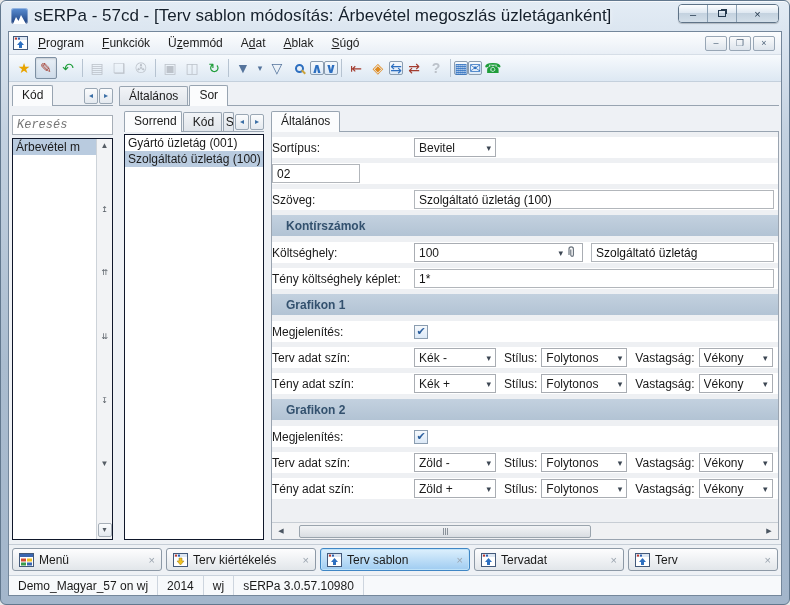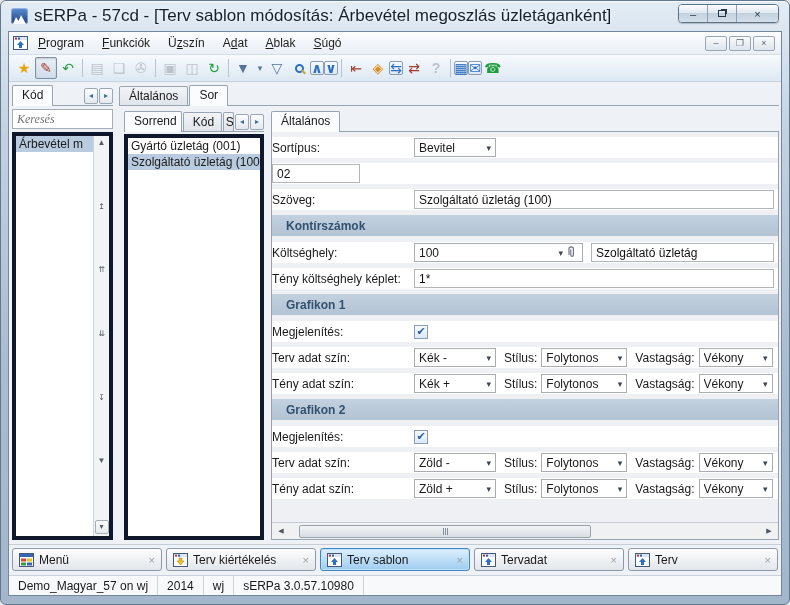--- a/index.html
+++ b/index.html
@@ -43,22 +43,22 @@
   .tabrow { display:flex; align-items:flex-end; height:21px; position:relative; }
   .tabrow::after { content:""; position:absolute; left:0; right:0; bottom:0; height:1px; background:#98a4b1; }
   .tab { padding:2px 9px 3px; border:1px solid #98a4b1; border-bottom:none; border-radius:2px 2px 0 0; background:linear-gradient(180deg,#f2f4f7,#dfe4ea); margin-right:1px; position:relative; white-space:nowrap; overflow:hidden; }
   .tab.active { background:#fbfcfd; z-index:2; padding-bottom:4px; }
   .tab.stub { width:12px; padding:2px 2px 3px; }
   .tabspin { margin-left:auto; display:flex; gap:1px; align-self:center; z-index:2; }
   .spinbtn { width:14px; height:16px; border:1px solid #9aa7b4; background:linear-gradient(180deg,#fbfcfd,#e4e9ef); color:#3a6ea5; font-size:8px; display:flex; align-items:center; justify-content:center; border-radius:2px; }
 
   
   .lpanel { position:absolute; left:3px; top:3px; width:101px; bottom:4px; display:flex; flex-direction:column; }
-  .search { margin-top:3px; height:20px; border:1px solid #a6aeb7; background:#fff; font-style:italic; color:#888; padding:0 4px; width:100%; font-size:12px; font-family:Liberation Serif, serif; }
-  .listwrap { margin-top:3px; flex:1; border:4px solid #0f172a; background:#fff; display:flex; overflow:hidden; }
+  .search { margin-top:9px; height:20px; border:1px solid #a6aeb7; background:#fff; font-style:italic; color:#888; padding:0 4px; width:100%; font-size:12px; font-family:Liberation Mono, monospace; }
+  .listwrap { margin-top:3px; flex:1; border:1px solid #0f172a; background:#fff; display:flex; overflow:hidden; }
   .listitems { flex:1; overflow:hidden; }
   .litem { padding:1px 3px; white-space:nowrap; overflow:hidden; }
   .litem.sel { background:#b9cbdf; }
   .navstrip { width:16px; border-left:1px solid #cdd3d9; background:#f2f3f5; display:flex; flex-direction:column; justify-content:space-between; align-items:center; padding:2px 0; }
   .navbtn { font-size:8px; color:#555c64; line-height:10px; }
   .navbtn.btnish { border:1px solid #a6aeb7; background:linear-gradient(180deg,#fbfcfd,#e4e9ef); width:14px; height:14px; display:flex; align-items:center; justify-content:center; border-radius:2px; }
 
   
   .mainbook { position:absolute; left:110px; top:3px; right:2px; bottom:4px; display:flex; flex-direction:column; }
   .bookbody { flex:1; position:relative; }
@@ -132,21 +132,21 @@
         <svg width="15" height="14" viewBox="0 0 15 14">
             <rect x="0.5" y="0.5" width="14" height="13" fill="#fff" stroke="#43597a"></rect>
             <rect x="1" y="1" width="13" height="3" fill="#dce6f2"></rect>
             <rect x="2" y="1.6" width="2" height="2" fill="#c23a2e"></rect>
             <rect x="5" y="1.6" width="2" height="2" fill="#2d5fb0"></rect>
             <path d="M7.5 5 L11 9 H9 V12 H6 V9 H4 Z" fill="#2d6fc0"></path>
           </svg>
       </span>
       <span class="menu-item"><span></span><u>P</u><span>rogram</span></span>
       <span class="menu-item"><span></span><u>F</u><span>unkciók</span></span>
-      <span class="menu-item"><span>Ü</span><u>z</u><span>szín</span></span>
+      <span class="menu-item"><span>Ü</span><u>z</u><span>emmód</span></span>
       <span class="menu-item"><span>A</span><u>d</u><span>at</span></span>
       <span class="menu-item"><span></span><u>A</u><span>blak</span></span>
       <span class="menu-item"><span></span><u>S</u><span>úgó</span></span>
       <span class="mdi-btns">
         <span class="mdi-btn">–</span>
         <span class="mdi-btn">❐</span>
         <span class="mdi-btn">×</span>
       </span>
     </div>
 

